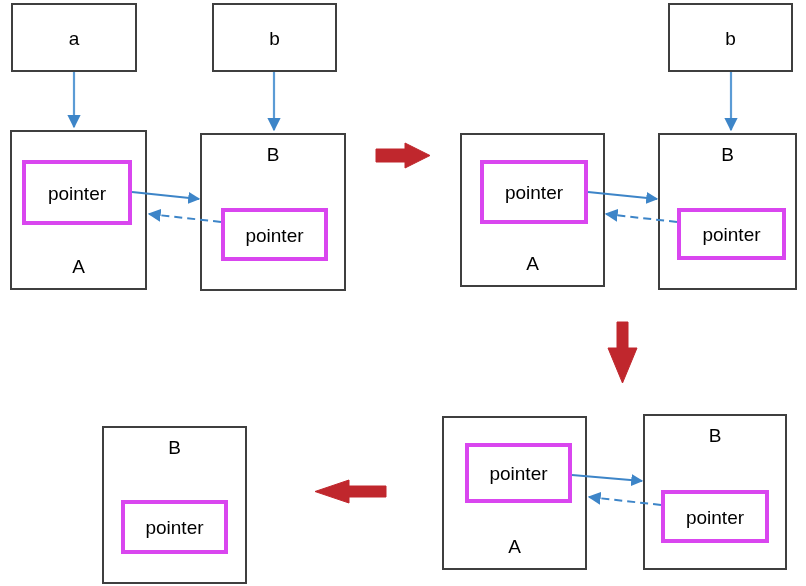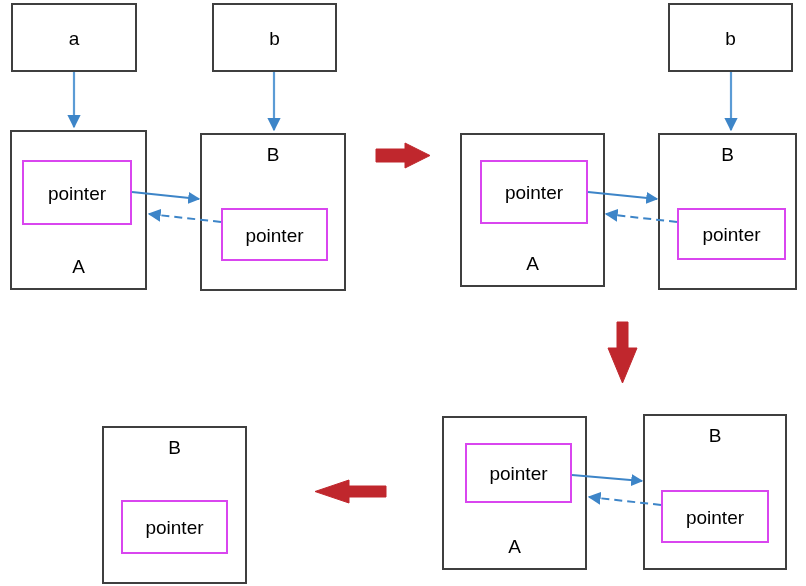--- a/index.html
+++ b/index.html
@@ -40,21 +40,21 @@
   .label-bottom {
     bottom: 12px;
   }
   .label-center {
     top: 50%;
     transform: translateY(-50%);
   }
   .inner-box {
     position: absolute;
     box-sizing: border-box;
-    border: 2px solid #d946ef;
+    border: 4px solid #d946ef;
     background: transparent;
     text-decoration: underline;
   }
   .inner-label {
     position: absolute;
     left: 0;
     right: 0;
     top: 50%;
     transform: translateY(-50%);
     text-align: center;

